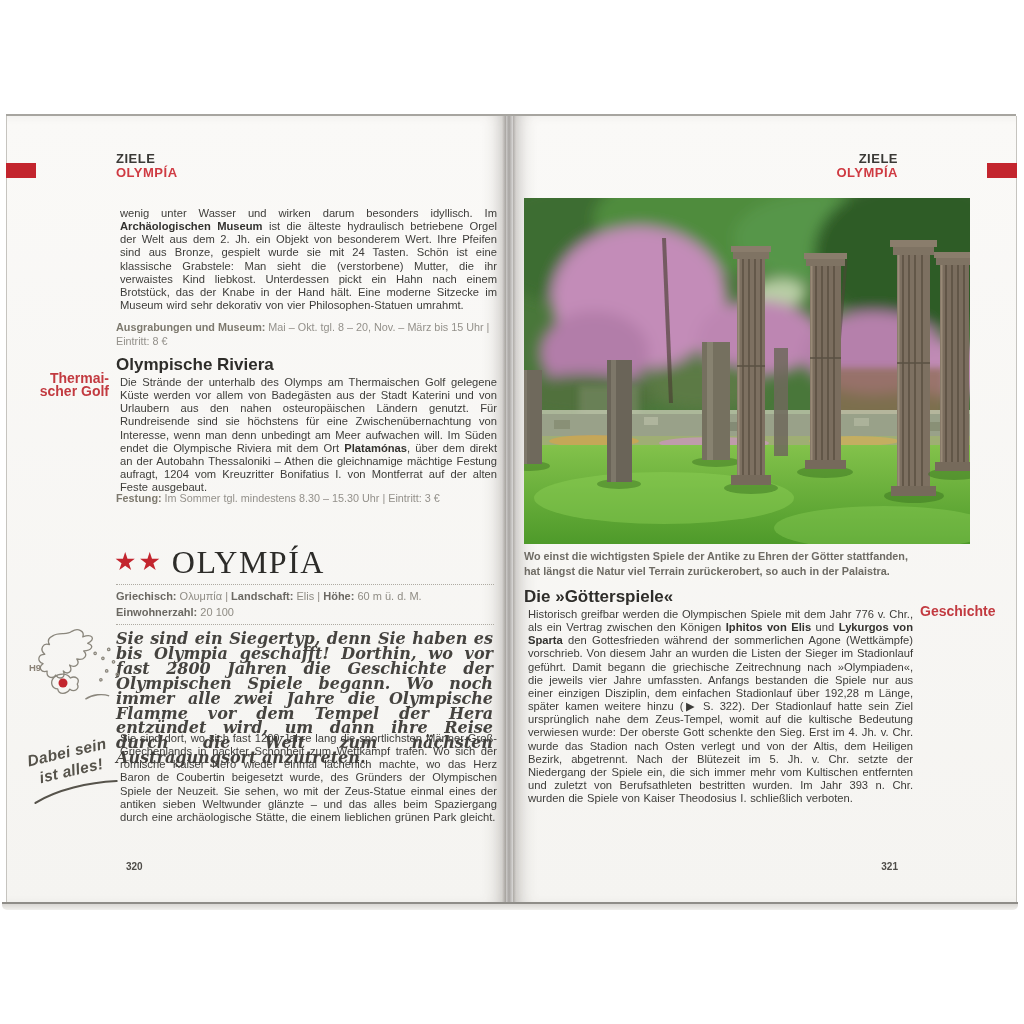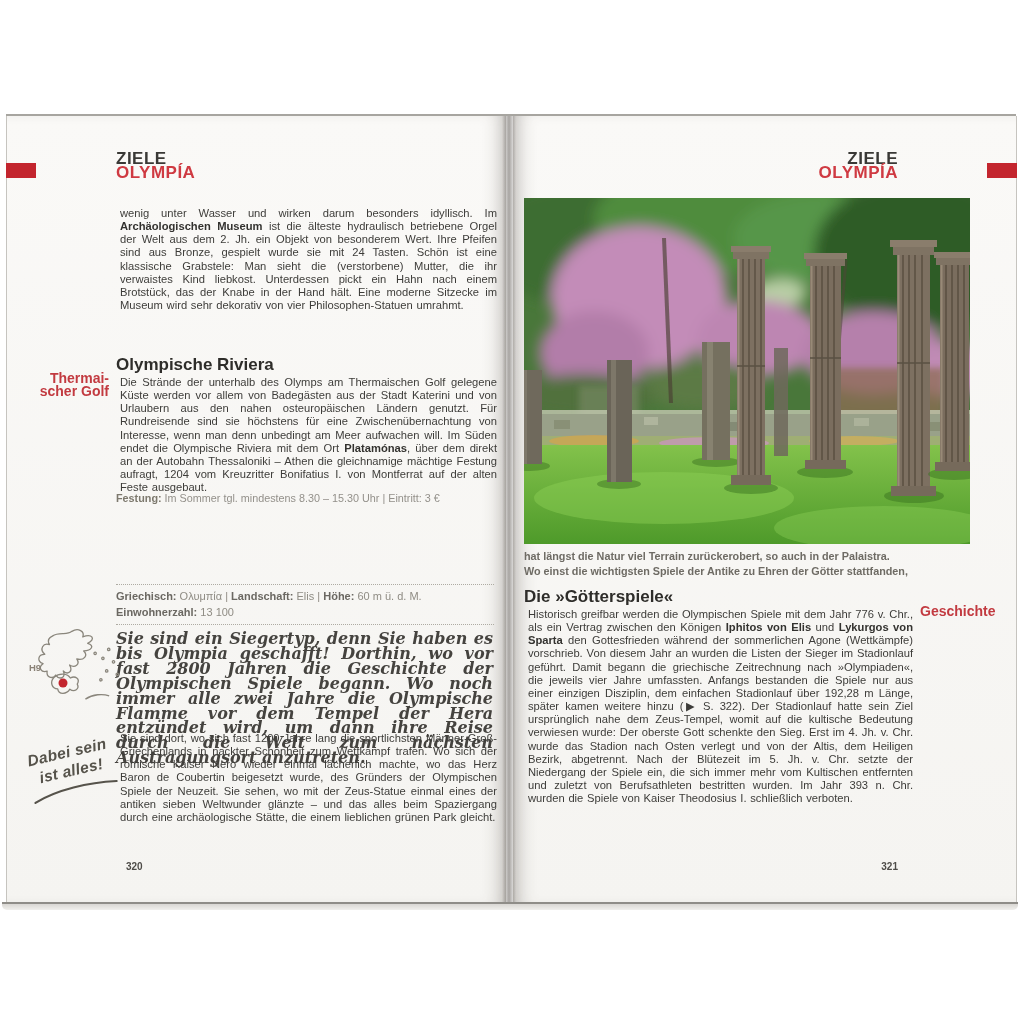--- a/index.html
+++ b/index.html
@@ -11,21 +11,21 @@
         background:linear-gradient(#8f8d88 0 2px,#d9d7d3 2px,#f1f0ed);border-radius:0 0 5px 5px;}
   .page{position:absolute;top:0;height:100%;background:linear-gradient(#faf9f7,#f5f4f1);}
   .page.left{left:0;width:499px;border-left:1px solid #c6c4bf;
         box-shadow:inset -16px 0 20px -14px rgba(70,64,58,.45);}
   .page.right{left:507px;width:503px;border-right:1px solid #c6c4bf;
         box-shadow:inset 16px 0 20px -14px rgba(70,64,58,.45);}
   .gutter{position:absolute;left:496px;top:0;width:14px;height:100%;
         background:linear-gradient(90deg,rgba(0,0,0,0),rgba(80,74,68,.5),rgba(0,0,0,0));}
   .abs{position:absolute;}
   .tab{width:30px;height:15px;background:#c3252e;}
-  .kicker{font-size:17px;font-weight:700;letter-spacing:.5px;color:#3a3936;line-height:14px;}
+  .kicker{font-size:13px;font-weight:700;letter-spacing:.5px;color:#3a3936;line-height:14px;}
   .kicker .red{color:#cf3a42;}
   .hdr-r{text-align:right;}
   .body{font-size:11.2px;line-height:13.15px;color:#3d3c39;text-align:justify;
         word-spacing:.6px;hyphens:auto;margin:4px;}
   .body b{font-weight:700;color:#33322f;}
   .info{font-size:10.8px;line-height:13.5px;color:#93908a;text-align:left;margin:0;}
   .info b{color:#7d796e;font-weight:700;}
   .subhead{font-size:17px;font-weight:700;color:#2e2d2a;margin:0;}
   .marginnote{font-size:14px;line-height:13px;font-weight:700;color:#c23a40;text-align:right;}
   .titleblock{white-space:nowrap;}
@@ -52,36 +52,40 @@
   <div class="page left">
     <div class="abs tab" style="left:-1px;top:47px;"></div>
 
     <div class="abs kicker" style="left:109px;top:36px;">
       <div>ZIELE</div>
       <div class="red">OLYMPÍA</div>
     </div>
 
     <p class="abs body" style="left:109px;top:87px;width:377px;"><span>wenig unter Wasser und wirken darum besonders idyllisch. Im </span><b>Archäologischen Museum</b><span> ist die älteste hydraulisch betriebene Orgel der Welt aus dem 2. Jh. ein Objekt von besonderem Wert. Ihre Pfeifen sind aus Bronze, gespielt wurde sie mit 24 Tasten. Schön ist eine klassische Grabstele: Man sieht die (verstorbene) Mutter, die ihr verwaistes Kind liebkost. Unterdessen pickt ein Hahn nach einem Brotstück, das der Knabe in der Hand hält. Eine moderne Sitzecke im Museum wird sehr dekorativ von vier Philosophen-Statuen umrahmt.</span></p>
 
+    <p class="abs info" style="left:109px;top:205px;width:377px;"><b>Ausgrabungen und Museum:</b><span> Mai – Okt. tgl. 8 – 20, Nov. – März bis 15 Uhr | Eintritt: 8 €</span></p>
 
     <h3 class="abs subhead" style="left:109px;top:239px;">Olympische Riviera</h3>
 
     <div class="abs marginnote" style="left:28px;top:256px;width:74px;">
       <div>Thermai-</div>
       <div>scher Golf</div>
     </div>
 
     <p class="abs body" style="left:109px;top:256px;width:377px;"><span>Die Strände der unterhalb des Olymps am Thermaischen Golf gelegene Küste werden vor allem von Badegästen aus der Stadt Katerini und von Urlaubern aus den nahen osteuropäischen Ländern genutzt. Für Rundreisende sind sie höchstens für eine Zwischenübernachtung von Interesse, wenn man denn unbedingt am Meer aufwachen will. Im Süden endet die Olympische Riviera mit dem Ort </span><b>Platamónas</b><span>, über dem direkt an der Autobahn Thessaloniki – Athen die gleichnamige mächtige Festung aufragt, 1204 vom Kreuzritter Bonifatius I. von Montferrat auf der alten Feste ausgebaut.</span></p>
 
     <p class="abs info" style="left:109px;top:376px;width:380px;"><b>Festung:</b><span> Im Sommer tgl. mindestens 8.30 – 15.30 Uhr | Eintritt: 3 €</span></p>
 
+    <div class="abs titleblock" style="left:107px;top:428px;">
+      <span class="stars">★★</span><span class="bigname">OLYMPÍA</span>
+    </div>
 
     <div class="abs facts" style="left:109px;top:468px;">
       <div><b>Griechisch:</b><span> Ολυμπία | </span><b>Landschaft:</b><span> Elis | </span><b>Höhe:</b><span> 60 m ü. d. M.</span></div>
-      <div><b>Einwohnerzahl:</b><span> 13 100</span></div>
+      <div><b>Einwohnerzahl:</b><span> 20 100</span></div>
     </div>
 
     <p class="abs intro" style="left:109px;top:516px;width:377px;">Sie sind ein Siegertyp, denn Sie haben es bis Olympia geschafft! Dorthin, wo vor fast 2800 Jahren die Geschichte der Olympischen Spiele begann. Wo noch immer alle zwei Jahre die Olympische Flamme vor dem Tempel der Hera entzündet wird, um dann ihre Reise durch die Welt zum nächsten Austragungsort anzutreten.</p>
 
     <div class="abs" style="left:20px;top:510px;width:100px;height:86px;">
       <svg width="100" height="86" viewBox="0 0 100 86">
         <g transform="rotate(-8 50 42)" fill="none" stroke="#8a867c" stroke-width="1.3" stroke-linejoin="round">
           <path d="M30,7 C38,3 44,9 50,5 C57,2 63,7 60,12 C70,10 73,16 64,19 C71,22 67,27 59,26 C63,31 58,36 51,33 C54,39 48,42 43,38 C46,45 40,48 36,43 C38,50 31,52 28,46 C24,50 18,47 20,41 C14,42 11,36 17,33 C11,30 13,23 20,24 C15,18 20,12 26,15 C24,10 27,8 30,7 Z"></path>
           <path d="M26,48 C32,44 40,46 42,51 C47,49 52,53 48,58 C50,63 44,66 40,62 C36,67 28,66 28,60 C22,59 21,52 26,48 Z"></path>
           <path d="M54,74 C62,70 72,71 78,74"></path>
@@ -217,22 +221,22 @@
           <rect x="412" y="60" width="37" height="7" fill="#7f7363"></rect>
           <rect x="416" y="67" width="29" height="197" fill="#7a6d5e"></rect>
           <path d="M422,67 V264 M428,67 V264 M434,67 V264 M440,67 V264" stroke="#5c5143" stroke-width="1.6"></path>
           <path d="M417.5,67 V264" stroke="#988a77" stroke-width="2"></path>
           <rect x="411" y="264" width="39" height="9" fill="#766a5b"></rect>
         </g>
       </svg>
     </div>
 
     <div class="abs" style="left:11px;top:433px;width:420px;">
+      <p class="caption">Wo einst die wichtigsten Spiele der Antike zu Ehren der Götter stattfanden,</p>
       <p class="caption">hat längst die Natur viel Terrain zurückerobert, so auch in der Palaistra.</p>
-      <p class="caption">Wo einst die wichtigsten Spiele der Antike zu Ehren der Götter stattfanden,</p>
     </div>
 
     <h3 class="abs subhead" style="left:11px;top:471px;">Die »Götterspiele«</h3>
 
     <div class="abs marginnote" style="left:407px;top:489px;width:90px;text-align:left;">Geschichte</div>
 
     <p class="abs body" style="left:11px;top:488px;width:385px;"><span>Historisch greifbar werden die Olympischen Spiele mit dem Jahr 776 v. Chr., als ein Vertrag zwischen den Königen </span><b>Iphitos von Elis</b><span> und </span><b>Lykurgos von Sparta</b><span> den Gottesfrieden während der sommerlichen Agone (Wettkämpfe) vorschrieb. Von diesem Jahr an wurden die Listen der Sieger im Stadionlauf geführt. Damit begann die griechische Zeitrechnung nach »Olympiaden«, die jeweils vier Jahre umfassten. Anfangs bestanden die Spiele nur aus einer einzigen Disziplin, dem einfachen Stadionlauf über 192,28 m Länge, später kamen weitere hinzu (▶ S. 322). Der Stadionlauf hatte sein Ziel ursprünglich nahe dem Zeus-Tempel, womit auf die kultische Bedeutung verwiesen wurde: Der oberste Gott schenkte den Sieg. Erst im 4. Jh. v. Chr. wurde das Stadion nach Osten verlegt und von der Altis, dem Heiligen Bezirk, abgetrennt. Nach der Blütezeit im 5. Jh. v. Chr. setzte der Niedergang der Spiele ein, die sich immer mehr vom Kultischen entfernten und zuletzt von Berufsathleten bestritten wurden. Im Jahr 393 n. Chr. wurden die Spiele von Kaiser Theodosius I. schließlich verboten.</span></p>
 
     <div class="abs pagenum" style="right:118px;top:745px;">321</div>
   </div>

